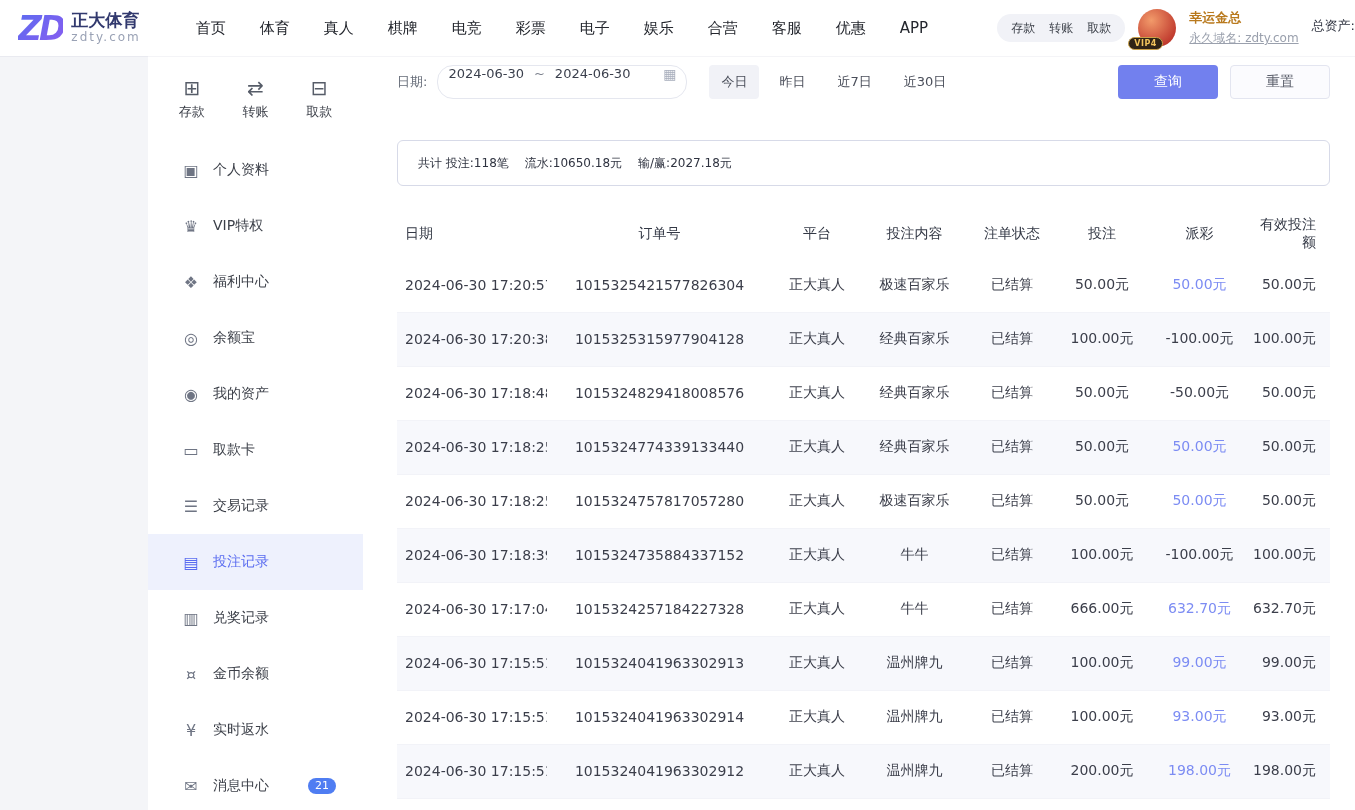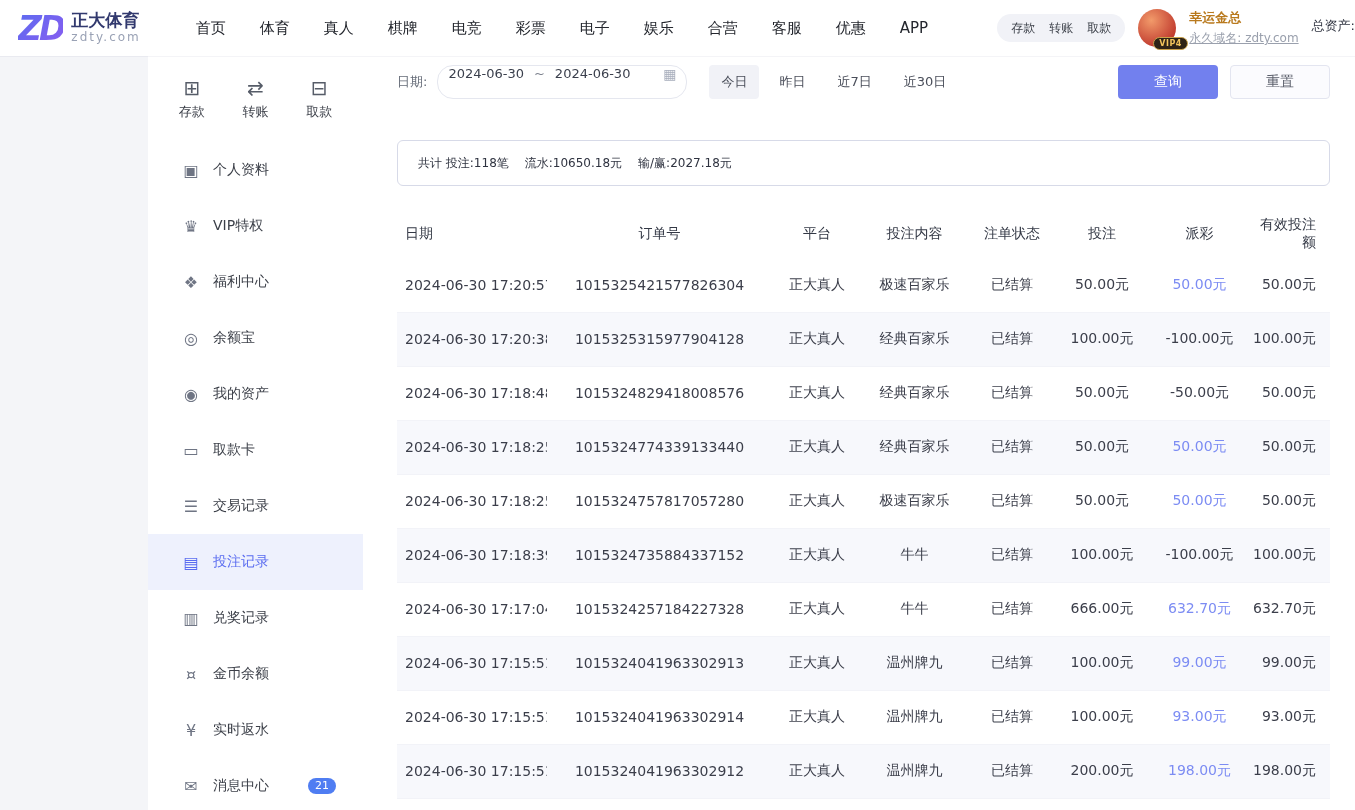--- a/index.html
+++ b/index.html
@@ -15,21 +15,21 @@
   .logo-text { display: flex; flex-direction: column; line-height: 1.15; }
   .logo-text .cn { font-size: 17px; font-weight: 700; color: #32396e; }
   .logo-text .en { font-size: 12px; color: #9aa2b5; letter-spacing: 2px; }
   .topnav { display: flex; gap: 34px; font-size: 15px; color: #24272e; margin-left: 55px; white-space: nowrap; }
   .nav-item { cursor: pointer; }
   .header-right { margin-left: auto; display: flex; align-items: center; gap: 13px; flex-shrink: 0; }
   .quick-pill { background: #f1f2f7; border-radius: 15px; height: 28px; display: flex; align-items: center; gap: 14px; padding: 0 14px; font-size: 12px; color: #3c4049; white-space: nowrap; }
   .pill-btn { cursor: pointer; }
   .avatar-wrap { position: relative; width: 38px; height: 38px; cursor: pointer; }
   .avatar { width: 38px; height: 38px; border-radius: 50%; background: radial-gradient(circle at 35% 30%, #f29a6a, #c03a2e 75%); }
-  .vip-badge { position: absolute; left: -10px; bottom: -3px; background: #2f2416; color: #f2c45c; font-size: 8px; font-weight: 700; padding: 1px 5px; border-radius: 7px; border: 1px solid #caa24a; letter-spacing: .5px; margin-left: 25px; }
+  .vip-badge { position: absolute; left: -10px; bottom: -3px; background: #2f2416; color: #f2c45c; font-size: 8px; font-weight: 700; padding: 1px 5px; border-radius: 7px; border: 1px solid #caa24a; letter-spacing: .5px; }
   .user-meta { display: flex; flex-direction: column; gap: 3px; white-space: nowrap; }
   .user-name { font-size: 13px; font-weight: 700; color: #b97a1e; }
   .user-domain { font-size: 12px; color: #9aa0ad; text-decoration: underline; }
   .assets { font-size: 13px; color: #2f3340; white-space: nowrap; align-self: flex-start; margin-top: 8px; }
 
   
   .body-row { flex: 1; display: flex; min-height: 0; }
   .gutter { width: 148px; background: #f4f5f8; flex-shrink: 0; }
   .sidebar { width: 215px; background: #fff; padding-top: 22px; flex-shrink: 0; }
   .sidebar-quick { display: flex; justify-content: space-around; padding: 0 12px; height: 58px; }

